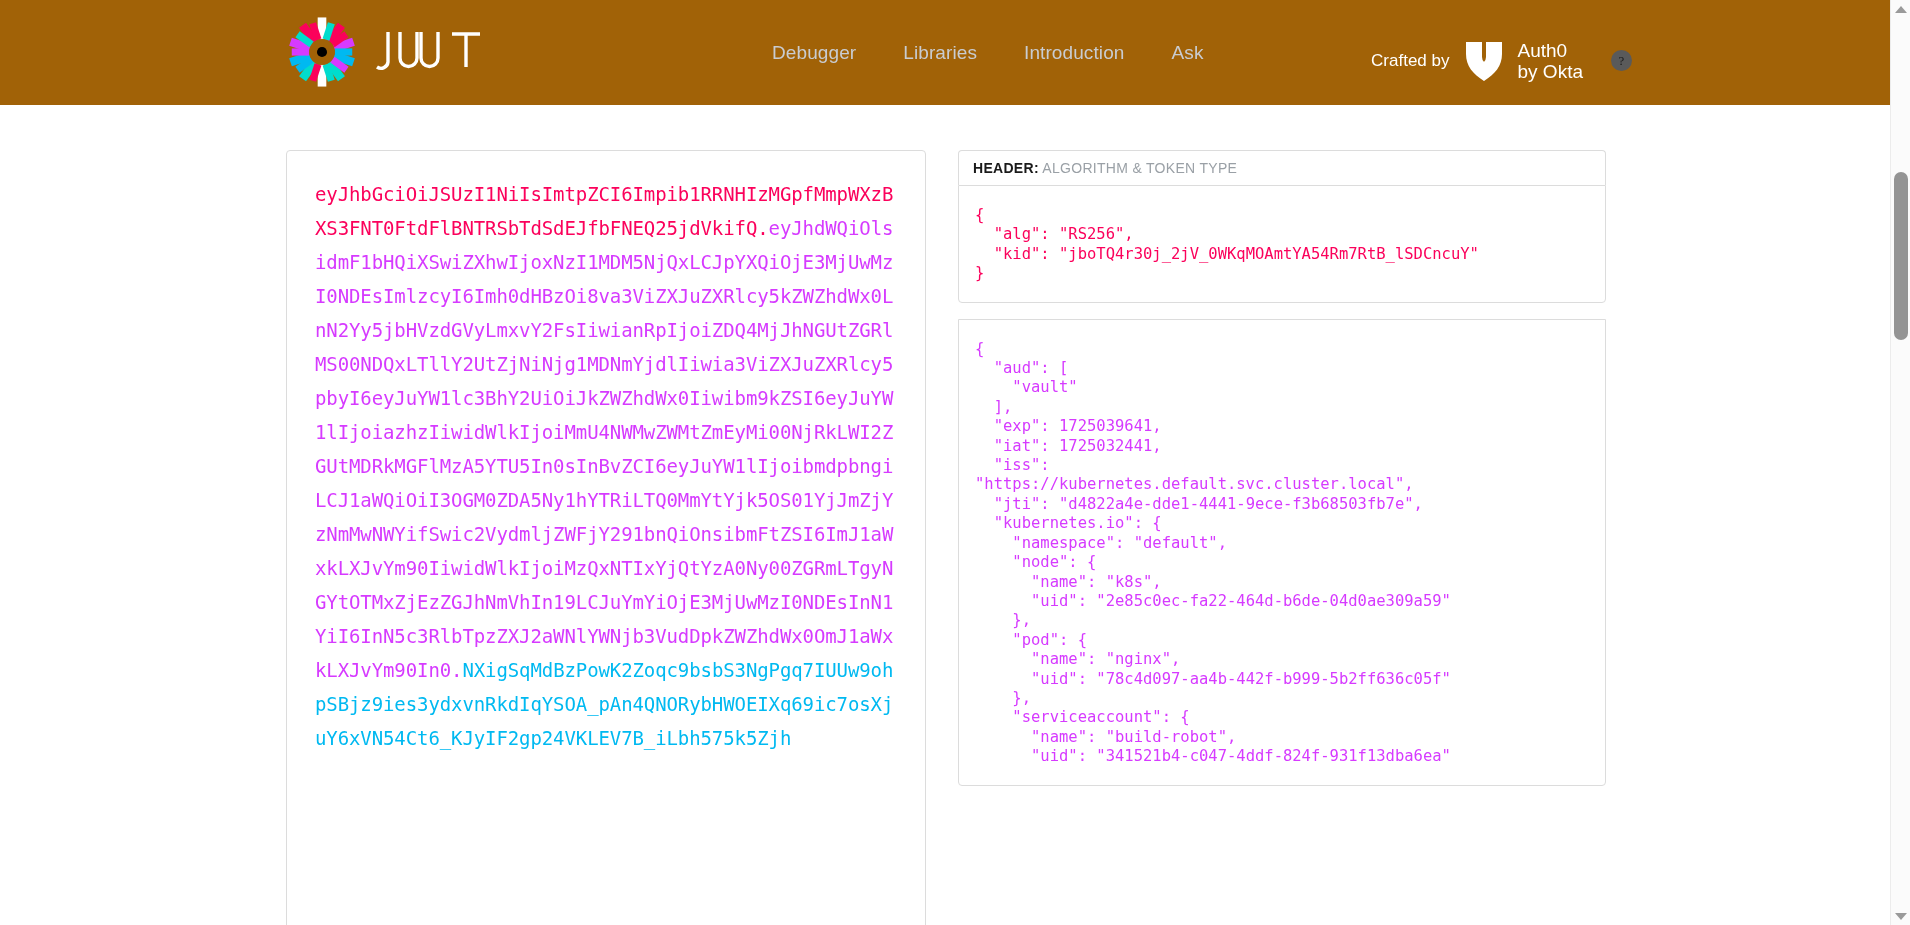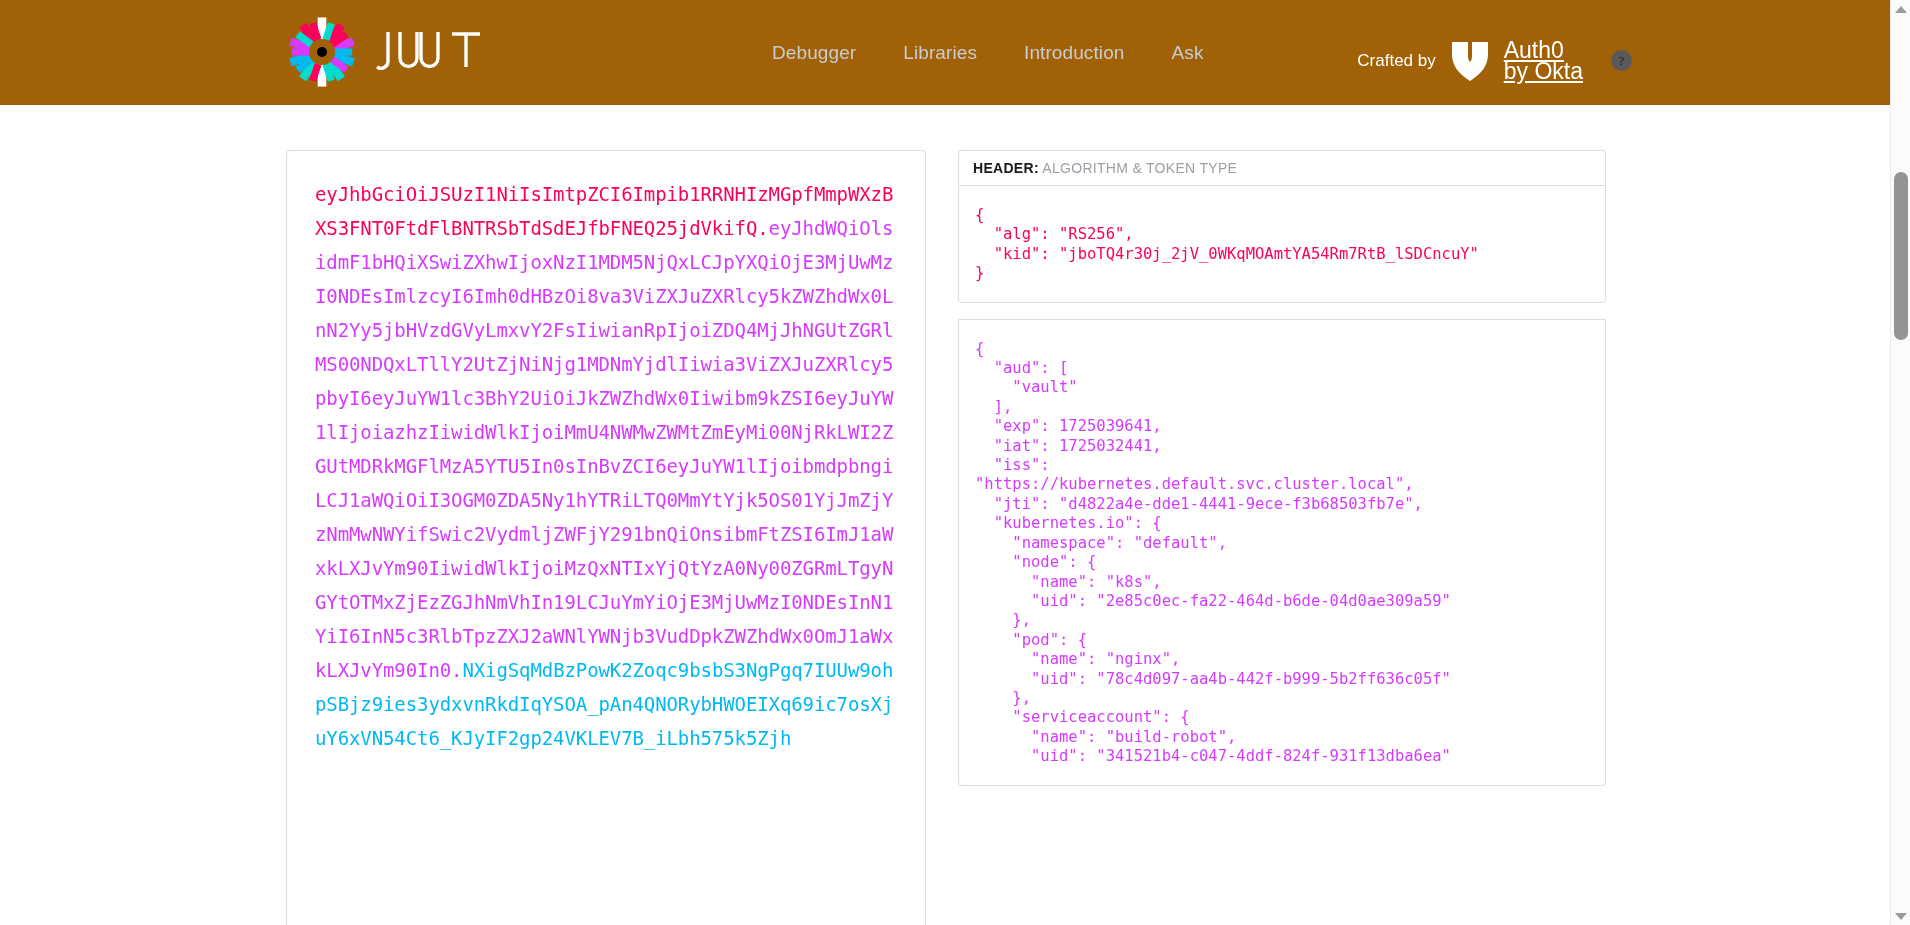--- a/index.html
+++ b/index.html
@@ -176,23 +176,22 @@
     gap: 14px;
     margin-top: 8px;
   }
   .crafted-by {
     color: #ffffff;
     font-size: 17px;
   }
   .auth0-shield { width: 40px; height: 42px; display: block; }
   .auth0-text {
     color: #ffffff;
-    font-size: 23px;
+    font-size: 19px;
     line-height: 21px;
-    text-decoration: underline;
   }
   .help-badge {
     width: 21px; height: 21px;
     border-radius: 50%;
     background: #5a5a5a;
     color: #1a1a1a;
     font-size: 13px;
     display: flex;
     align-items: center;
     justify-content: center;

